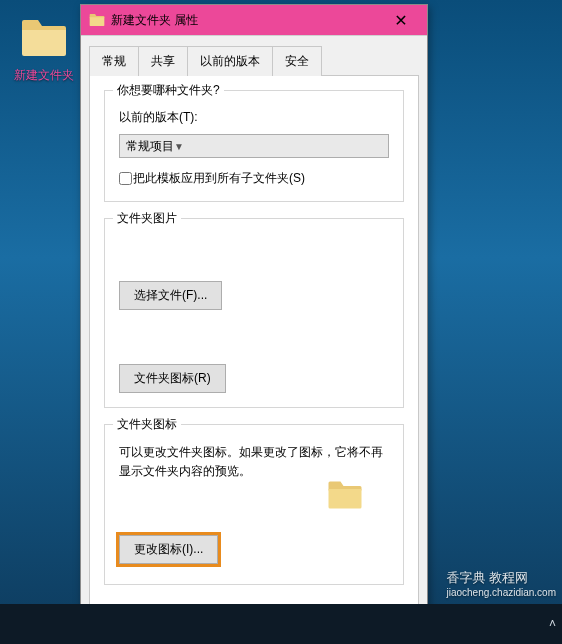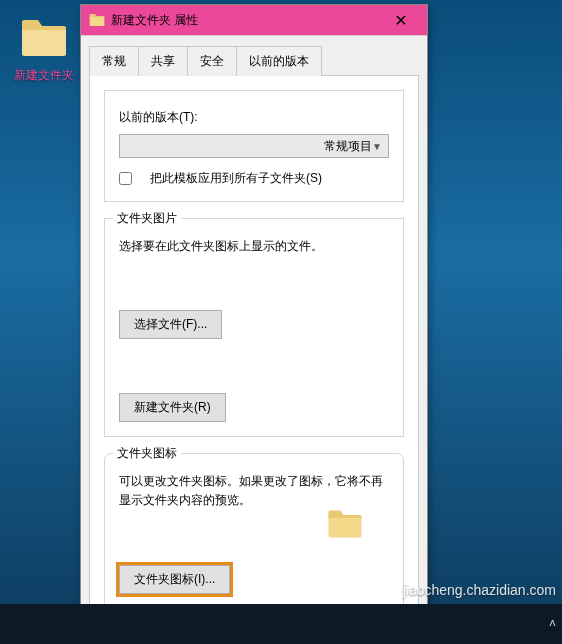--- a/index.html
+++ b/index.html
@@ -110,26 +110,26 @@
   color: #000;
 }
 .field-label { font-size: 12px; color: #000; margin-bottom: 8px; }
 .select {
   width: 100%;
   height: 24px;
   border: 1px solid #adadad;
   background: #e9e9e9;
   font-size: 12px;
   padding: 0 6px;
-  display: flex; align-items: center; justify-content: flex-end;
+  display: flex; align-items: center; justify-content: flex-start;
   cursor: pointer;
   margin-bottom: 12px;
 }
 .select .chev { font-size: 10px; color: #555; }
-.checkrow { display: flex; align-items: center; gap: 18px; font-size: 12px; color: #000; }
+.checkrow { display: flex; align-items: center; gap: 1px; font-size: 12px; color: #000; }
 .checkrow input { width: 13px; height: 13px; }
 .desc { font-size: 12px; color: #000; line-height: 1.6; margin-bottom: 10px; }
 .btn {
   background: #e1e1e1;
   border: 1px solid #adadad;
   padding: 5px 14px;
   font-size: 12px;
   font-family: inherit;
   cursor: pointer;
   color: #000;
@@ -183,66 +183,67 @@
       <path class="front" d="M2 12 L46 12 L46 36 Q46 38 44 38 L4 38 Q2 38 2 36 Z"></path>
     </svg>
     <div class="ttext">新建文件夹 属性</div>
     <div class="close">✕</div>
   </div>
 
   <div class="dialog-body">
     <div class="tabrow">
       <div class="tab">常规</div>
       <div class="tab">共享</div>
+      <div class="tab">以前的版本</div>
       <div class="tab">安全</div>
-      <div class="tab">以前的版本</div>
     </div>
 
     <div class="tab-panel">
 
       <div class="group">
+        <div class="group-legend">你想要哪种文件夹?</div>
         <div class="field-label">以前的版本(T):</div>
         <div class="select">
           <span>常规项目</span>
           <span class="chev">▼</span>
         </div>
         <label class="checkrow">
           <input type="checkbox" style="">
           <span>把此模板应用到所有子文件夹(S)</span>
         </label>
       </div>
 
       <div class="group">
         <div class="group-legend">文件夹图片</div>
-        <div class="desc">选择要在此文件夹图标上显示的文件。</div>
         <button class="btn" style="margin-bottom:10px;">选择文件(F)...</button><br>
-        <button class="btn">新建文件夹(R)</button>
+        <button class="btn">文件夹图标(R)</button>
       </div>
 
-      <div class="group" style="position:relative; padding-bottom:20px;border-radius:7px;">
+      <div class="group" style="position:relative; padding-bottom:20px;">
         <div class="group-legend">文件夹图标</div>
         <div class="desc">可以更改文件夹图标。如果更改了图标，它将不再显示文件夹内容的预览。</div>
-        <button class="btn btn-highlight">文件夹图标(I)...</button>
+        <button class="btn btn-highlight">更改图标(I)...</button>
         <svg class="icon-preview small-folder-svg" viewBox="0 0 48 40">
           <path class="back" d="M2 8 L2 4 Q2 2 4 2 L18 2 L22 8 L44 8 Q46 8 46 10 L46 14 L2 14 Z"></path>
           <path class="front" d="M2 12 L46 12 L46 36 Q46 38 44 38 L4 38 Q2 38 2 36 Z"></path>
         </svg>
       </div>
 
     </div>
   </div>
 
   <div class="button-bar">
     <button class="btn">确定</button>
     <button class="btn">取消</button>
     <button class="btn disabled">应用(A)</button>
   </div>
 </div>
 
 <div class="watermark">
-  <div style="font-size:14px;margin-top:24px;">jiaocheng.chazidian.com</div>
+  <div>香字典 教程网</div>
+  <div style="font-size:10px;">jiaocheng.chazidian.com</div>
 </div>
 
 <div class="taskbar">
   <div class="tray">
     <span>˄</span>
   </div>
 </div>
 
 </body></html>

